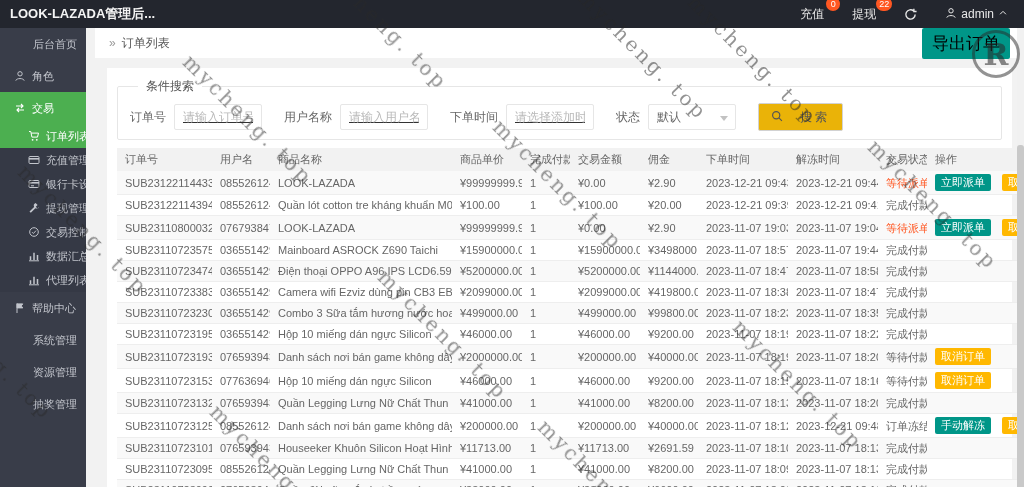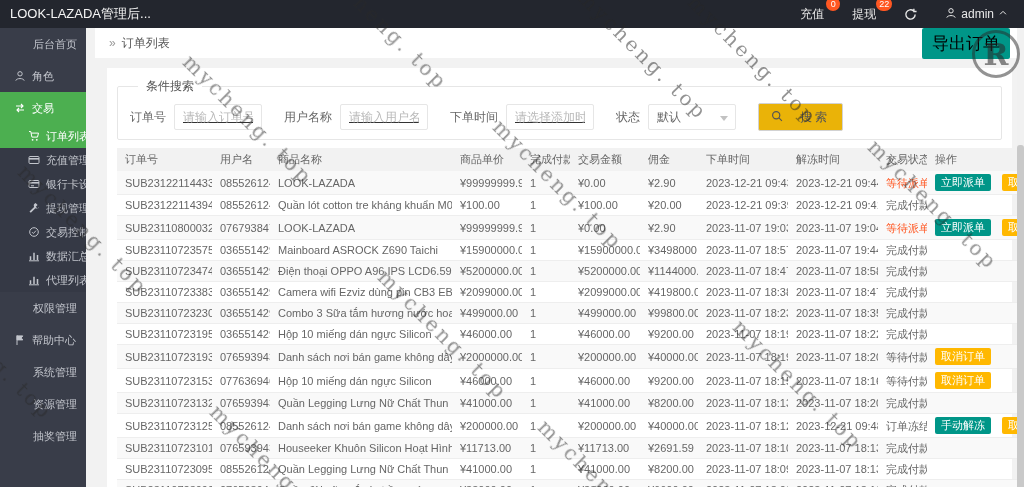--- a/index.html
+++ b/index.html
@@ -2,21 +2,21 @@
 <html><head>
 <meta charset="utf-8">
 <style>
   * { margin:0; padding:0; box-sizing:border-box; }
   html,body { width:1024px; height:487px; overflow:hidden; background:#f2f2f2;
     font-family:"Liberation Sans", sans-serif; }
 
   
   .topbar { position:absolute; left:0; top:0; width:1024px; height:28px; background:#23262e;
     display:flex; align-items:center; color:#fff; z-index:10; }
-  .logo { width:200px; padding-left:10px; font-size:13px; font-weight:normal; color:#f5f5f5;
+  .logo { width:200px; padding-left:10px; font-size:13px; font-weight:bold; color:#f5f5f5;
     white-space:nowrap; }
   .topbar-right { margin-left:auto; display:flex; align-items:center; gap:28px; padding-right:16px; }
   .top-link { position:relative; font-size:12px; color:#e8e8e8; cursor:pointer; }
   .badge { position:absolute; top:-9px; right:-16px; min-width:14px; height:14px; padding:0 3px;
     background:#FF5722; color:#fff; font-size:9px; line-height:14px; text-align:center;
     border-radius:8px; }
   .top-icon { display:flex; align-items:center; color:#e8e8e8; cursor:pointer; }
   .user-wrap { display:flex; align-items:center; gap:4px; font-size:12px; color:#e8e8e8; cursor:pointer; }
 
   
@@ -201,23 +201,20 @@
       <span>数据汇总</span>
     </div>
     <div class="side-item sub has-icon">
       <span class="si-icon">
         <svg viewBox="0 0 12 12" fill="none" stroke="currentColor" stroke-width="1.5">
           <path d="M2.5 10V6.2M6 10V2.8M9.5 10V5"></path>
           <path d="M1 10.8h10" stroke-width="1"></path>
         </svg>
       </span>
       <span>代理列表</span>
-    </div>
-    <div class="side-item">
-      <span>权限管理</span>
     </div>
     <div class="side-item has-icon">
       <span class="si-icon">
         <svg viewBox="0 0 12 12" fill="none" stroke="currentColor" stroke-width="1">
           <path d="M3 11V1.3"></path>
           <path d="M3 1.9h5.8L7.2 3.9l1.6 2H3z" fill="currentColor"></path>
         </svg>
       </span>
       <span>帮助中心</span>
     </div>

